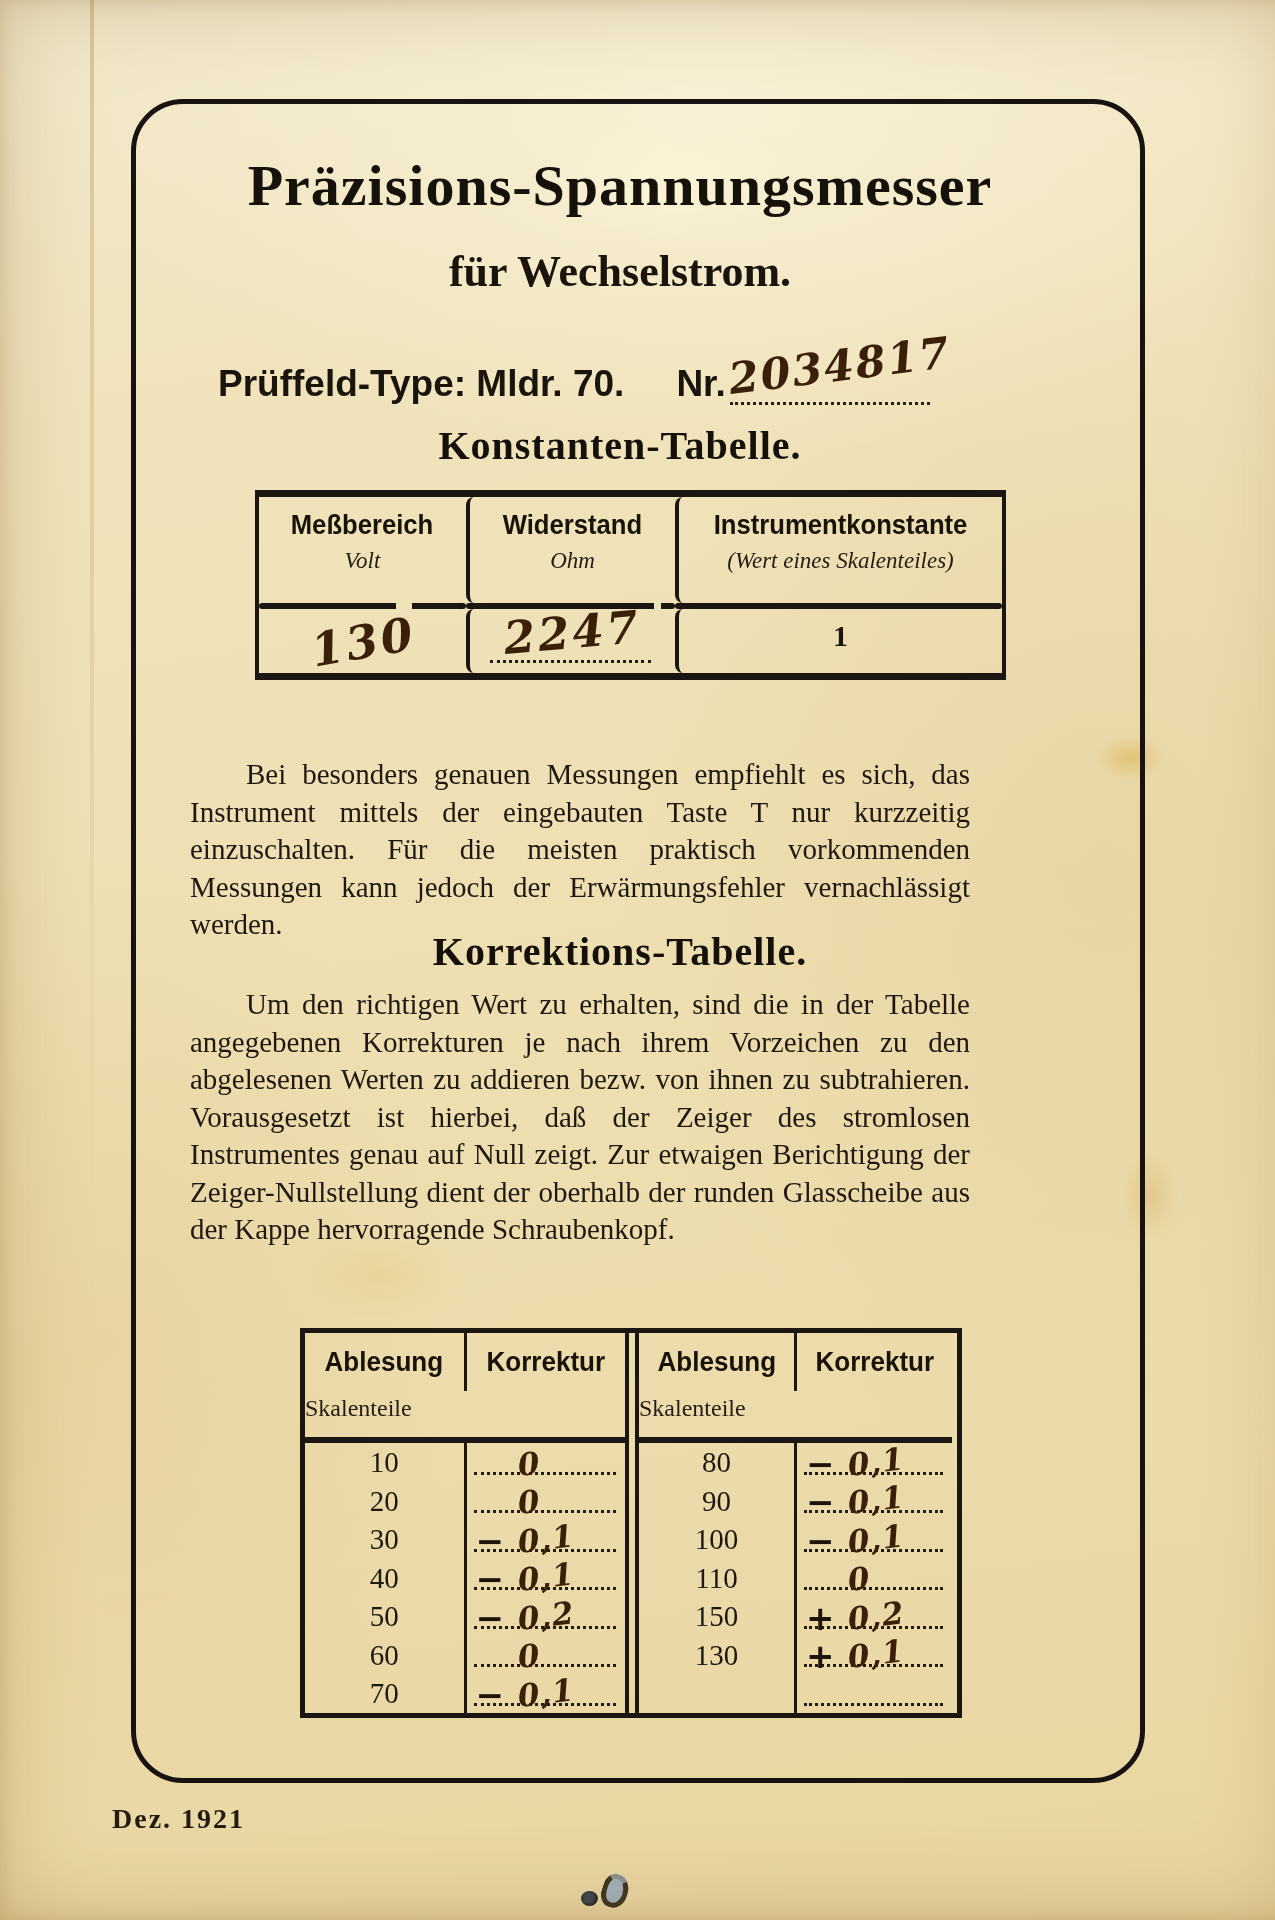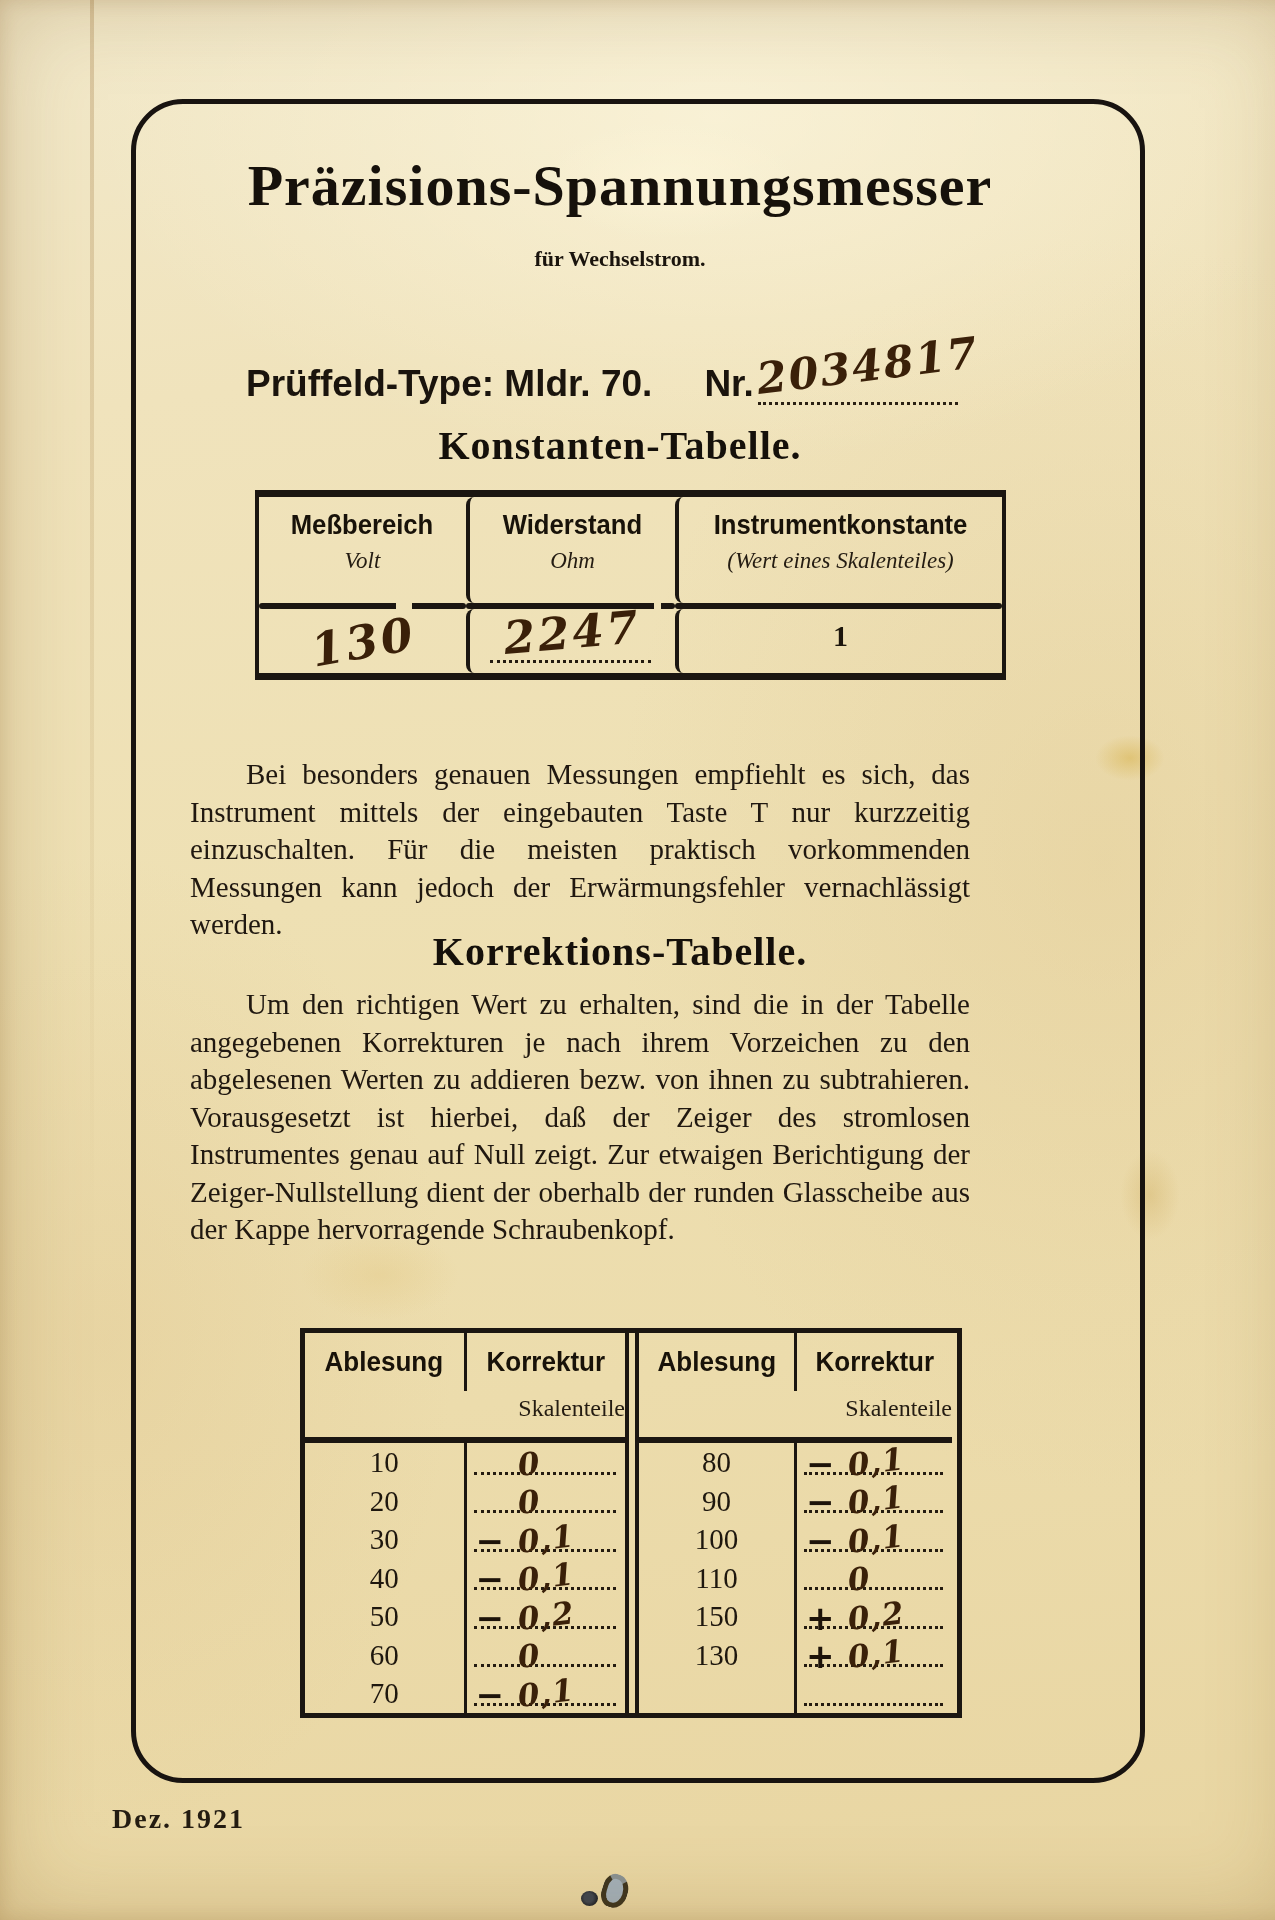--- a/index.html
+++ b/index.html
@@ -20,23 +20,23 @@
   .stain.s1{left:1095px;top:735px;width:70px;height:46px;background:radial-gradient(ellipse,rgba(214,176,70,.5),transparent 70%);}
   .stain.s2{left:1120px;top:1150px;width:60px;height:90px;background:radial-gradient(ellipse,rgba(205,170,90,.35),transparent 70%);}
   .stain.s3{left:300px;top:1230px;width:160px;height:90px;background:radial-gradient(ellipse,rgba(225,195,120,.30),transparent 70%);}
   .stain.s4{left:540px;top:120px;width:260px;height:120px;background:radial-gradient(ellipse,rgba(255,248,220,.5),transparent 70%);}
 
   .frame{position:absolute;left:131px;top:99px;width:1004px;height:1674px;
     border:5px solid #181310;border-radius:52px;pointer-events:none;}
 
   .center-col{position:absolute;left:150px;width:940px;text-align:center;}
   .title{top:152px;font-weight:bold;font-size:58px;letter-spacing:1px;color:#16110b;}
-  .subtitle{top:246px;font-weight:bold;font-size:22px;color:#1a140d;}
-
-  .type-line{position:absolute;left:246px;top:358px;display:flex;align-items:flex-end;
+  .subtitle{top:246px;font-weight:bold;font-size:44px;color:#1a140d;}
+
+  .type-line{position:absolute;left:218px;top:358px;display:flex;align-items:flex-end;
     font-family:"Liberation Sans",sans-serif;font-weight:bold;font-size:37px;color:#1a140d;white-space:nowrap;justify-content:flex-end;}
   .type-line .nr{margin-left:52px;}
   .serial-box{position:relative;width:200px;margin-left:4px;border-bottom:3px dotted #2a2013;height:44px;}
   .hand{font-family:"DejaVu Serif",serif;font-style:italic;font-weight:bold;color:#3a2009;}
   .serial-box .hand{position:absolute;left:2px;bottom:-2px;font-size:43px;letter-spacing:2px;
     transform:rotate(-7deg);transform-origin:left bottom;white-space:nowrap;}
 
   .h-table{position:absolute;width:940px;left:150px;text-align:center;font-weight:bold;font-size:40px;letter-spacing:1px;color:#15100a;}
   .h1pos{top:422px;} .h2pos{top:928px;}
 
@@ -66,21 +66,21 @@
 
   .corr{position:absolute;left:300px;top:1328px;width:652px;border:5px solid #1b1611;display:flex;}
   .half{width:320px;display:grid;grid-template-rows:58px 46px 6px repeat(7,38.5px);}
   .half.right{width:313px;}
   .cdiv{width:6px;border-left:4px solid #1b1611;border-right:4px solid #1b1611;}
   .chead{display:flex;}
   .chead .cell{width:50%;display:flex;align-items:center;justify-content:center;}
   .chead .cell.k{border-left:3px solid #1b1611;}
   .chead .lbl{font-family:"Liberation Sans",sans-serif;font-weight:bold;font-size:28px;color:#181209;
     display:inline-block;transform:scaleX(.93);white-space:nowrap;}
-  .cunit{text-align:right;font-size:24px;padding-top:4px;color:#241c12;}
+  .cunit{text-align:left;font-size:24px;padding-top:4px;color:#241c12;}
   .crule{background:#1b1611;}
   .crow{display:flex;position:relative;}
   .crow .rd{width:50%;text-align:center;font-size:29px;line-height:38px;color:#1e170e;}
   .crow .kz{width:50%;position:relative;border-left:3px solid #1b1611;}
   .kz .dotline{position:absolute;left:7px;right:9px;bottom:7px;border-bottom:3px dotted #241b10;}
   .kz .sign{position:absolute;left:9px;bottom:1px;font-family:"DejaVu Sans",sans-serif;
     font-weight:900;font-size:34px;line-height:34px;color:#1d1309;}
   .kz .hval{position:absolute;left:34%;bottom:-1px;font-size:31px;letter-spacing:1px;
     transform:rotate(-7deg);transform-origin:left bottom;white-space:nowrap;}
 

